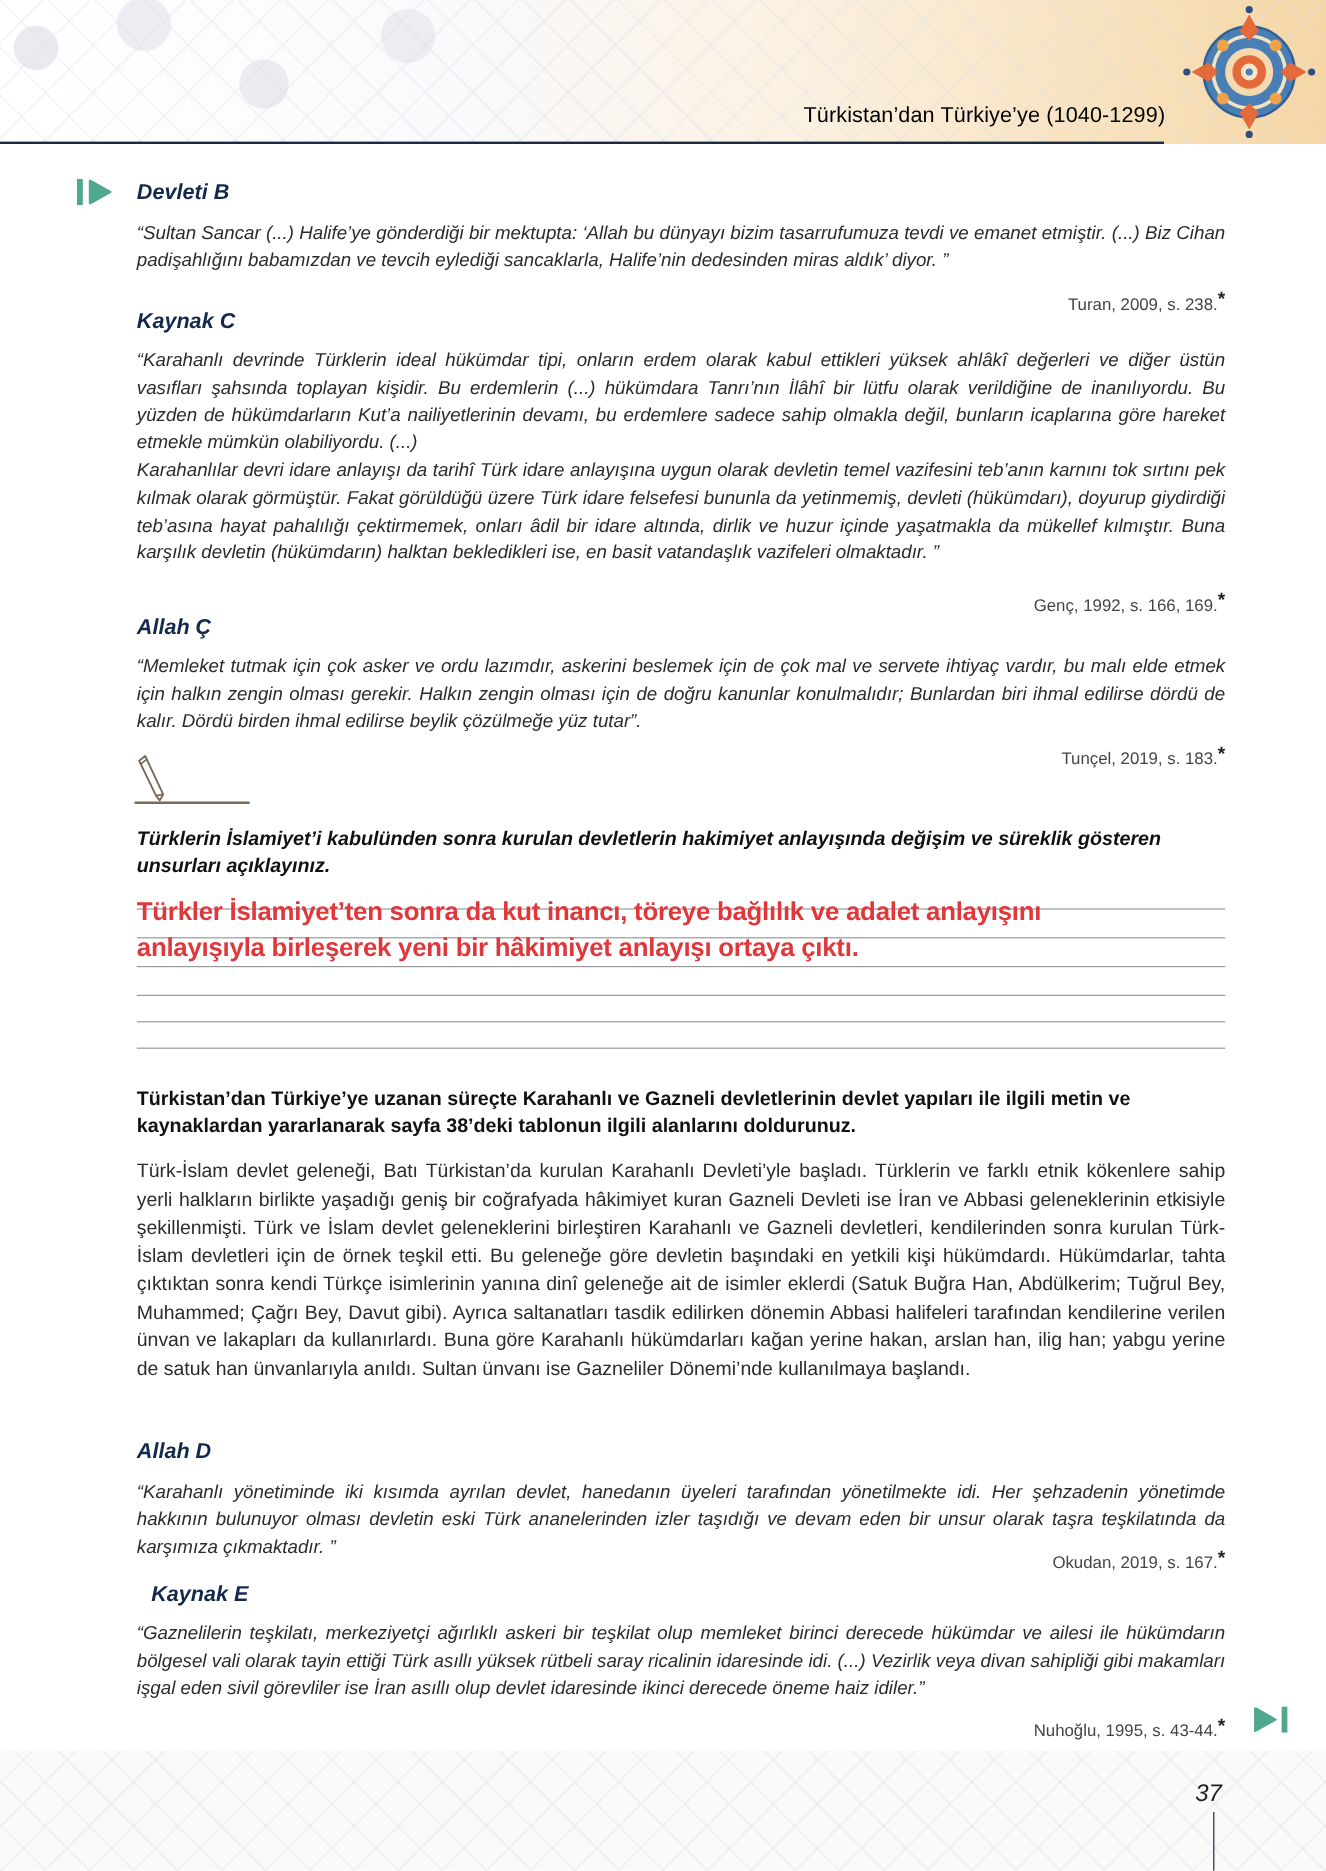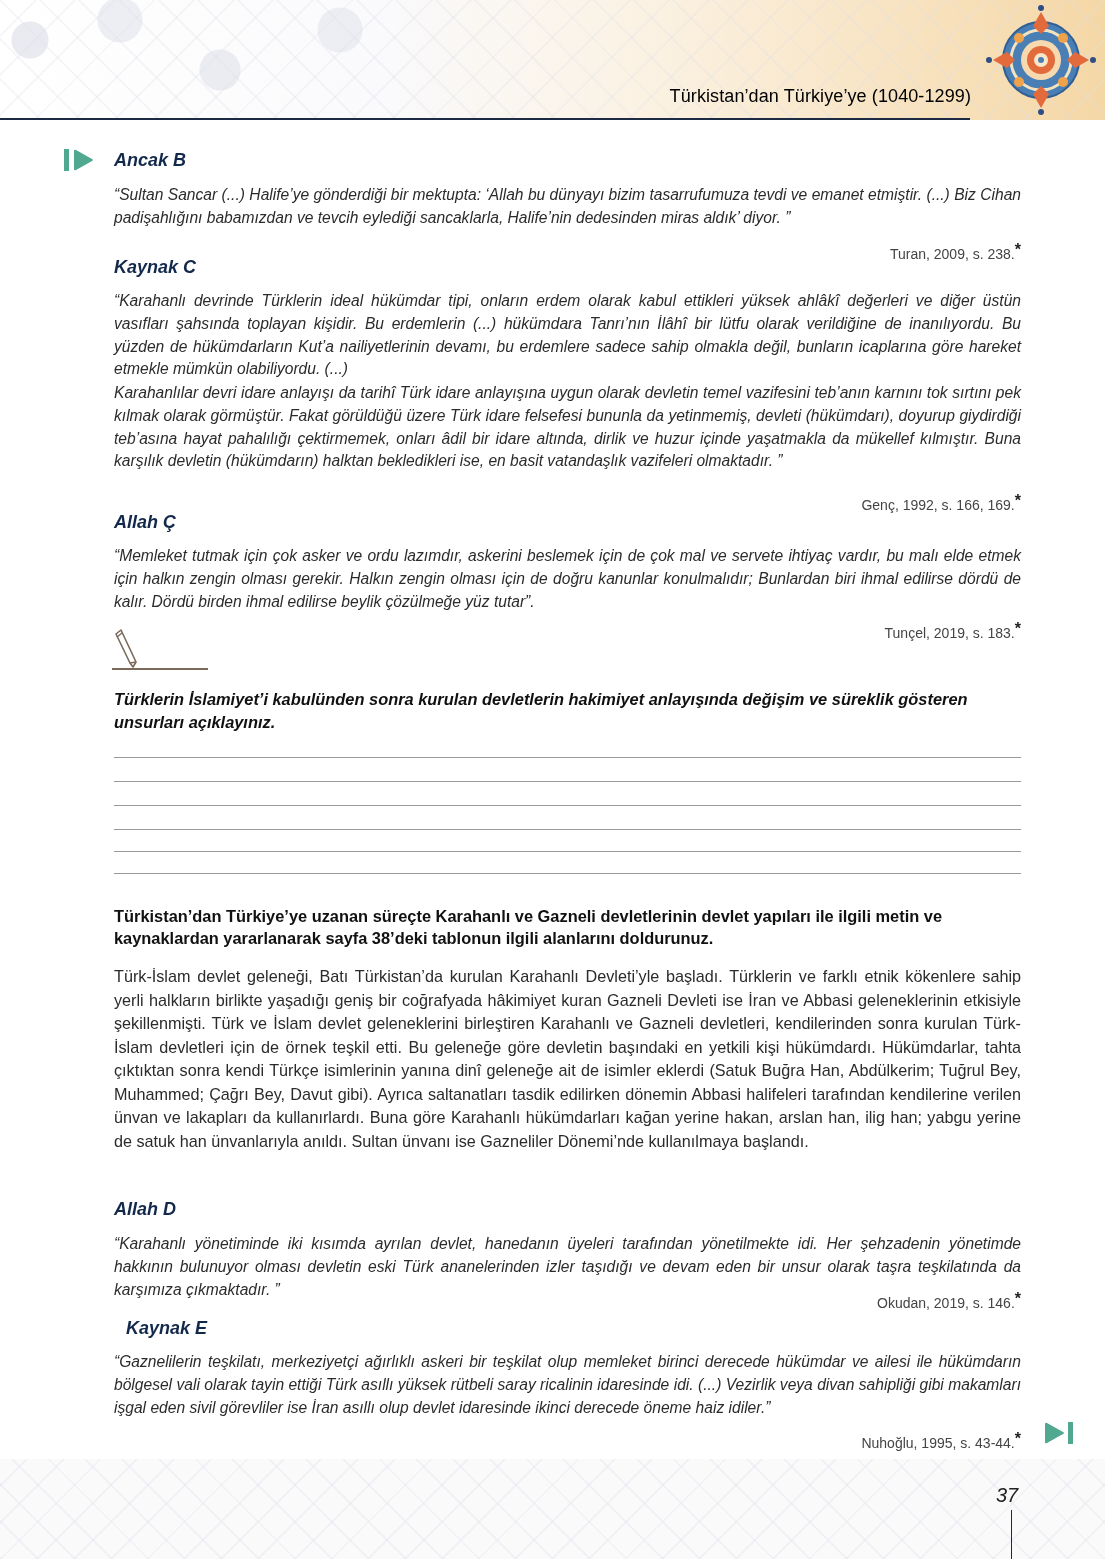--- a/index.html
+++ b/index.html
@@ -106,21 +106,21 @@
   <circle cx="78" cy="34" r="5" fill="#f0a24a"></circle>
   <circle cx="34" cy="78" r="5" fill="#f0a24a"></circle>
   <circle cx="78" cy="78" r="5" fill="#f0a24a"></circle>
 </svg>
 
 <svg class="start-marker" viewBox="0 0 30 22">
   <rect x="0" y="0" width="5" height="22" fill="#4fa88f"></rect>
   <path d="M10 2 Q10 0 12 1 L28 10 Q30 11 28 12 L12 21 Q10 22 10 20 Z" fill="#4fa88f"></path>
 </svg>
 
-<div class="source-title" style="top:150px;">Ancak B</div>
+<div class="source-title" style="top:150px;">Devleti B</div>
 <div class="quote" style="top:184px;">“Sultan Sancar (...) Halife’ye gönderdiği bir mektupta: ‘Allah bu dünyayı bizim tasarrufumuza tevdi ve emanet etmiştir. (...) Biz Cihan padişahlığını babamızdan ve tevcih eylediği sancaklarla, Halife’nin dedesinden miras aldık’ diyor. ”</div>
 <div class="citation" style="top:241px;"><span>Turan, 2009, s. 238.</span><span class="star">*</span></div>
 
 <div class="source-title" style="top:257px;">Kaynak C</div>
 <div class="quote" style="top:290px;">“Karahanlı  devrinde Türklerin ideal hükümdar tipi, onların erdem olarak kabul ettikleri yüksek ahlâkî değerleri ve diğer üstün vasıfları şahsında toplayan kişidir. Bu erdemlerin (...) hükümdara Tanrı’nın İlâhî bir lütfu olarak verildiğine de inanılıyordu. Bu yüzden de hükümdarların Kut’a nailiyetlerinin devamı, bu erdemlere sadece sahip olmakla değil, bunların icaplarına göre hareket etmekle mümkün olabiliyordu. (...)</div>
 <div class="quote" style="top:382px;">Karahanlılar devri idare anlayışı da tarihî Türk idare anlayışına uygun olarak devletin temel vazifesini teb’anın karnını tok sırtını pek kılmak olarak görmüştür. Fakat görüldüğü üzere Türk idare felsefesi bununla da yetinmemiş, devleti (hükümdarı), doyurup giydirdiği teb’asına hayat pahalılığı çektirmemek, onları âdil bir idare altında, dirlik ve huzur içinde yaşatmakla da mükellef kılmıştır. Buna karşılık devletin (hükümdarın) halktan bekledikleri ise, en basit vatandaşlık vazifeleri olmaktadır. ”</div>
 <div class="citation" style="top:492px;"><span>Genç, 1992, s. 166, 169.</span><span class="star">*</span></div>
 
 <div class="source-title" style="top:512px;">Allah Ç</div>
 <div class="quote" style="top:545px;">“Memleket tutmak için çok asker ve ordu lazımdır, askerini beslemek için de çok mal ve servete ihtiyaç vardır, bu malı elde etmek için halkın zengin olması gerekir. Halkın zengin olması için de doğru kanunlar konulmalıdır; Bunlardan biri ihmal edilirse dördü de kalır. Dördü birden ihmal edilirse beylik çözülmeğe yüz tutar”.</div>
@@ -137,29 +137,31 @@
 
 <div class="answer-lines">
   <div class="answer-line" style="top:5px;"></div>
   <div class="answer-line" style="top:29px;"></div>
   <div class="answer-line" style="top:53px;"></div>
   <div class="answer-line" style="top:77px;"></div>
   <div class="answer-line" style="top:99px;"></div>
   <div class="answer-line" style="top:121px;"></div>
 </div>
 <div class="answer-text">
+  <div>Türkler İslamiyet’ten sonra da kut inancı, töreye bağlılık ve adalet anlayışını</div>
+  <div>anlayışıyla birleşerek yeni bir hâkimiyet anlayışı ortaya çıktı.</div>
 </div>
 
 <div class="task">Türkistan’dan Türkiye’ye uzanan süreçte Karahanlı ve Gazneli devletlerinin devlet yapıları ile ilgili metin ve kaynaklardan yararlanarak sayfa 38’deki tablonun ilgili alanlarını doldurunuz.</div>
 
 <div class="body-text">Türk-İslam devlet geleneği, Batı Türkistan’da kurulan Karahanlı Devleti’yle başladı. Türklerin ve farklı etnik kökenlere sahip yerli halkların birlikte yaşadığı geniş bir coğrafyada hâkimiyet kuran Gazneli Devleti ise İran ve Abbasi geleneklerinin etkisiyle şekillenmişti. Türk ve İslam devlet geleneklerini birleştiren Karahanlı ve Gazneli devletleri, kendilerinden sonra kurulan Türk-İslam devletleri için de örnek teşkil etti. Bu geleneğe göre devletin başındaki en yetkili kişi hükümdardı. Hükümdarlar, tahta çıktıktan sonra kendi Türkçe isimlerinin yanına dinî geleneğe ait de isimler eklerdi (Satuk Buğra Han, Abdülkerim; Tuğrul Bey, Muhammed; Çağrı Bey, Davut gibi). Ayrıca saltanatları tasdik edilirken dönemin Abbasi halifeleri tarafından kendilerine verilen ünvan ve lakapları da kullanırlardı. Buna göre Karahanlı hükümdarları kağan yerine hakan, arslan han, ilig han; yabgu yerine de satuk han ünvanlarıyla anıldı. Sultan ünvanı ise Gazneliler Dönemi’nde kullanılmaya başlandı.</div>
 
 <div class="source-title" style="top:1199px;">Allah D</div>
 <div class="quote" style="top:1233px;">“Karahanlı yönetiminde iki kısımda ayrılan devlet, hanedanın üyeleri tarafından yönetilmekte idi. Her şehzadenin yönetimde hakkının bulunuyor olması devletin eski Türk ananelerinden izler taşıdığı ve devam eden bir unsur olarak taşra teşkilatında da karşımıza çıkmaktadır. ”</div>
-<div class="citation" style="top:1290px;"><span>Okudan, 2019, s. 146.</span><span class="star">*</span></div>
+<div class="citation" style="top:1290px;"><span>Okudan, 2019, s. 167.</span><span class="star">*</span></div>
 
 <div class="source-title" style="top:1318px;margin-left:12px;">Kaynak E</div>
 <div class="quote" style="top:1351px;">“Gaznelilerin teşkilatı, merkeziyetçi ağırlıklı askeri bir teşkilat olup memleket birinci derecede hükümdar ve ailesi ile hükümdarın bölgesel vali olarak tayin ettiği Türk asıllı yüksek rütbeli saray ricalinin idaresinde idi. (...) Vezirlik veya divan sahipliği gibi makamları işgal eden sivil görevliler ise İran asıllı olup devlet idaresinde ikinci derecede öneme haiz idiler.”</div>
 <div class="citation" style="top:1430px;"><span>Nuhoğlu, 1995, s. 43-44.</span><span class="star">*</span></div>
 
 <svg class="end-marker" viewBox="0 0 30 22">
   <path d="M2 2 Q2 0 4 1 L20 10 Q22 11 20 12 L4 21 Q2 22 2 20 Z" fill="#4fa88f"></path>
   <rect x="25" y="0" width="5" height="22" fill="#4fa88f"></rect>
 </svg>
 

